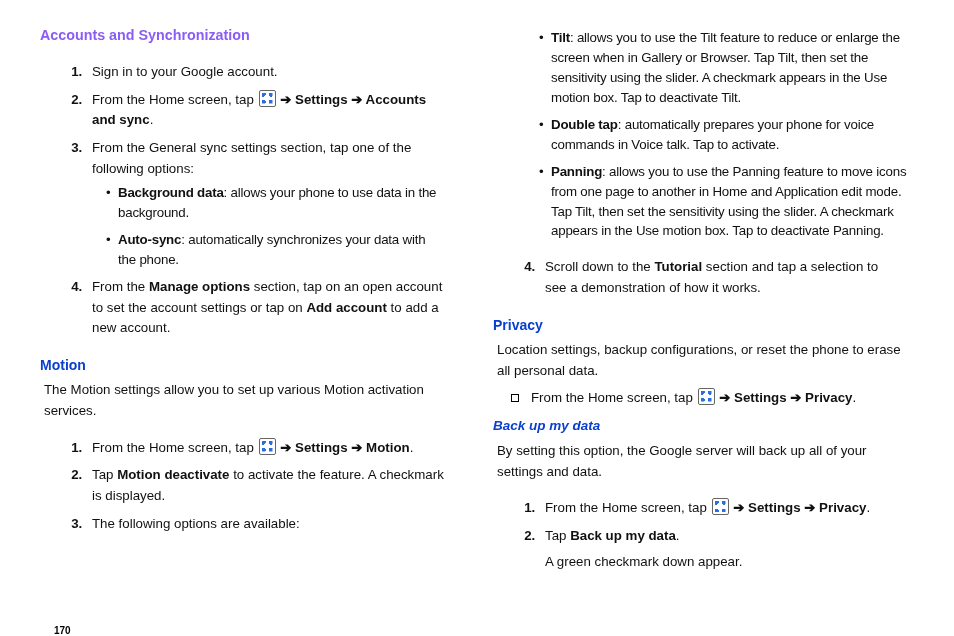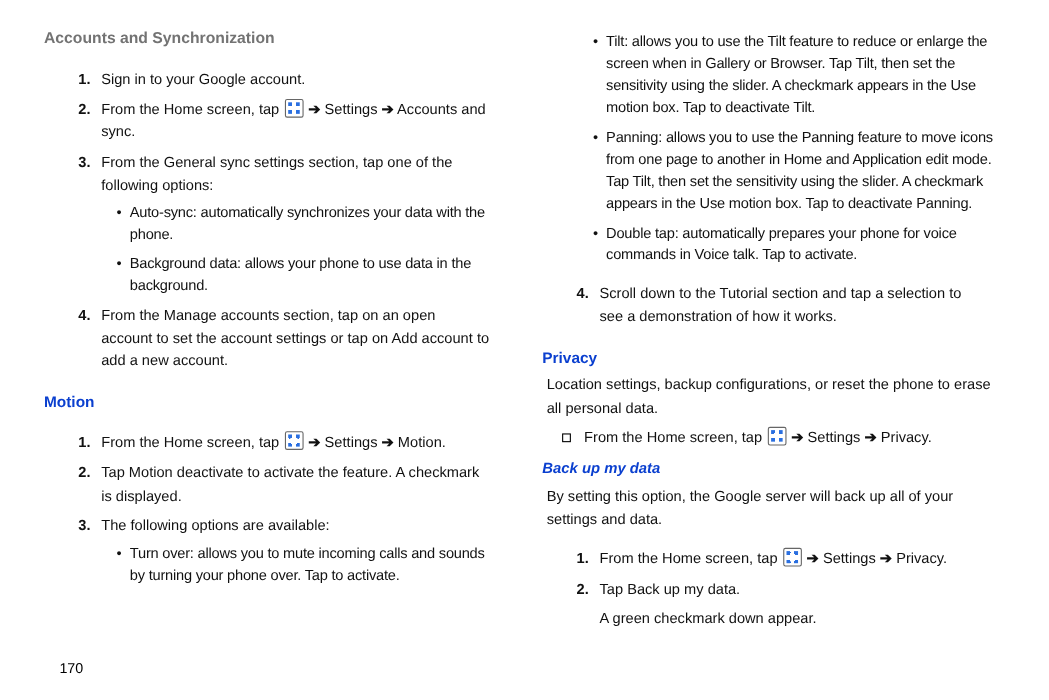--- a/index.html
+++ b/index.html
@@ -19,21 +19,21 @@
     position: relative;
     height: 100%;
   }
   .col {
     flex: 1;
     font-size: 13.3px;
     line-height: 1.55;
     color: #111;
   }
   .h-blue {
-    color: #737373;
+    color: #8b5cf6;
     font-weight: bold;
     font-size: 14.3px;
     margin: 0 0 6px 0;
   }
   .h-blue-sec {
     color: #0a3fcf;
     font-weight: bold;
     font-size: 14px;
     margin: 8px 0 4px 0;
   }
@@ -117,76 +117,75 @@
     background:
       radial-gradient(circle at 25% 25%, #2a6fe0 40%, transparent 41%),
       radial-gradient(circle at 75% 25%, #2a6fe0 40%, transparent 41%),
       radial-gradient(circle at 25% 75%, #2a6fe0 40%, transparent 41%),
       radial-gradient(circle at 75% 75%, #2a6fe0 40%, transparent 41%);
     background-size: 50% 50%;
     background-repeat: no-repeat;
     background-position: 0 0, 100% 0, 0 100%, 100% 100%;
   }
   .arrow { font-weight: bold; }
-  strong { font-weight: normal; }
+  strong { font-weight: bold; }
   .pagenum {
     position: absolute;
-    bottom: 21px;
+    bottom: 0;
     left: 54px;
-    font-size: 13px;
+    font-size: 10px;
+    font-weight: bold;
   }
 </style>
 </head>
 <body>
 
 <div class="page">
 
   <div class="col">
     <div class="h-blue">Accounts and Synchronization</div>
     <ol class="ol">
       <li>Sign in to your Google account.</li>
       <li>
         <span>From the Home screen, tap </span><span class="apps-icon"></span>
         <span class="arrow">➔</span><strong> Settings </strong><span class="arrow">➔</span><strong> Accounts and sync</strong><span>.</span>
       </li>
       <li>
         <span>From the General sync settings section, tap one of the following options:</span>
         <ul class="sub-bullets cond">
+          <li><strong>Background data</strong><span>: allows your phone to use data in the background.</span></li>
           <li><strong>Auto-sync</strong><span>: automatically synchronizes your data with the phone.</span></li>
-          <li><strong>Background data</strong><span>: allows your phone to use data in the background.</span></li>
         </ul>
       </li>
       <li>
-        <span>From the </span><strong>Manage accounts</strong><span> section, tap on an open account to set the account settings or tap on </span><strong>Add account</strong><span> to add a new account.</span>
+        <span>From the </span><strong>Manage options</strong><span> section, tap on an open account to set the account settings or tap on </span><strong>Add account</strong><span> to add a new account.</span>
       </li>
     </ol>
 
     <div class="h-blue-sec">Motion</div>
+    <div class="para indent1">The Motion settings allow you to set up various Motion activation services.</div>
     <ol class="ol">
       <li>
         <span>From the Home screen, tap </span><span class="apps-icon"></span>
         <span class="arrow">➔</span><strong> Settings </strong><span class="arrow">➔</span><strong> Motion</strong><span>.</span>
       </li>
       <li>
         <span>Tap </span><strong>Motion deactivate</strong><span> to activate the feature. A checkmark is displayed.</span>
       </li>
       <li>
         <span>The following options are available:</span>
-        <ul class="sub-bullets cond">
-          <li><strong>Turn over</strong><span>: allows you to mute incoming calls and sounds by turning your phone over. Tap to activate.</span></li>
-        </ul>
       </li>
     </ol>
   </div>
 
   <div class="col">
     <ul class="sub-bullets cond" style="padding-left:46px;">
       <li><strong>Tilt</strong><span>: allows you to use the Tilt feature to reduce or enlarge the screen when in Gallery or Browser. Tap Tilt, then set the sensitivity using the slider. A checkmark appears in the Use motion box. Tap to deactivate Tilt.</span></li>
+      <li><strong>Double tap</strong><span>: automatically prepares your phone for voice commands in Voice talk. Tap to activate.</span></li>
       <li><strong>Panning</strong><span>: allows you to use the Panning feature to move icons from one page to another in Home and Application edit mode. Tap Tilt, then set the sensitivity using the slider. A checkmark appears in the Use motion box. Tap to deactivate Panning.</span></li>
-      <li><strong>Double tap</strong><span>: automatically prepares your phone for voice commands in Voice talk. Tap to activate.</span></li>
     </ul>
     <ol class="ol" start="4">
       <li>
         <span>Scroll down to the </span><strong>Tutorial</strong><span> section and tap a selection to see a demonstration of how it works.</span>
       </li>
     </ol>
 
     <div class="h-blue-sec">Privacy</div>
     <div class="para indent1">Location settings, backup configurations, or reset the phone to erase all personal data.</div>
     <ul class="square-list">

